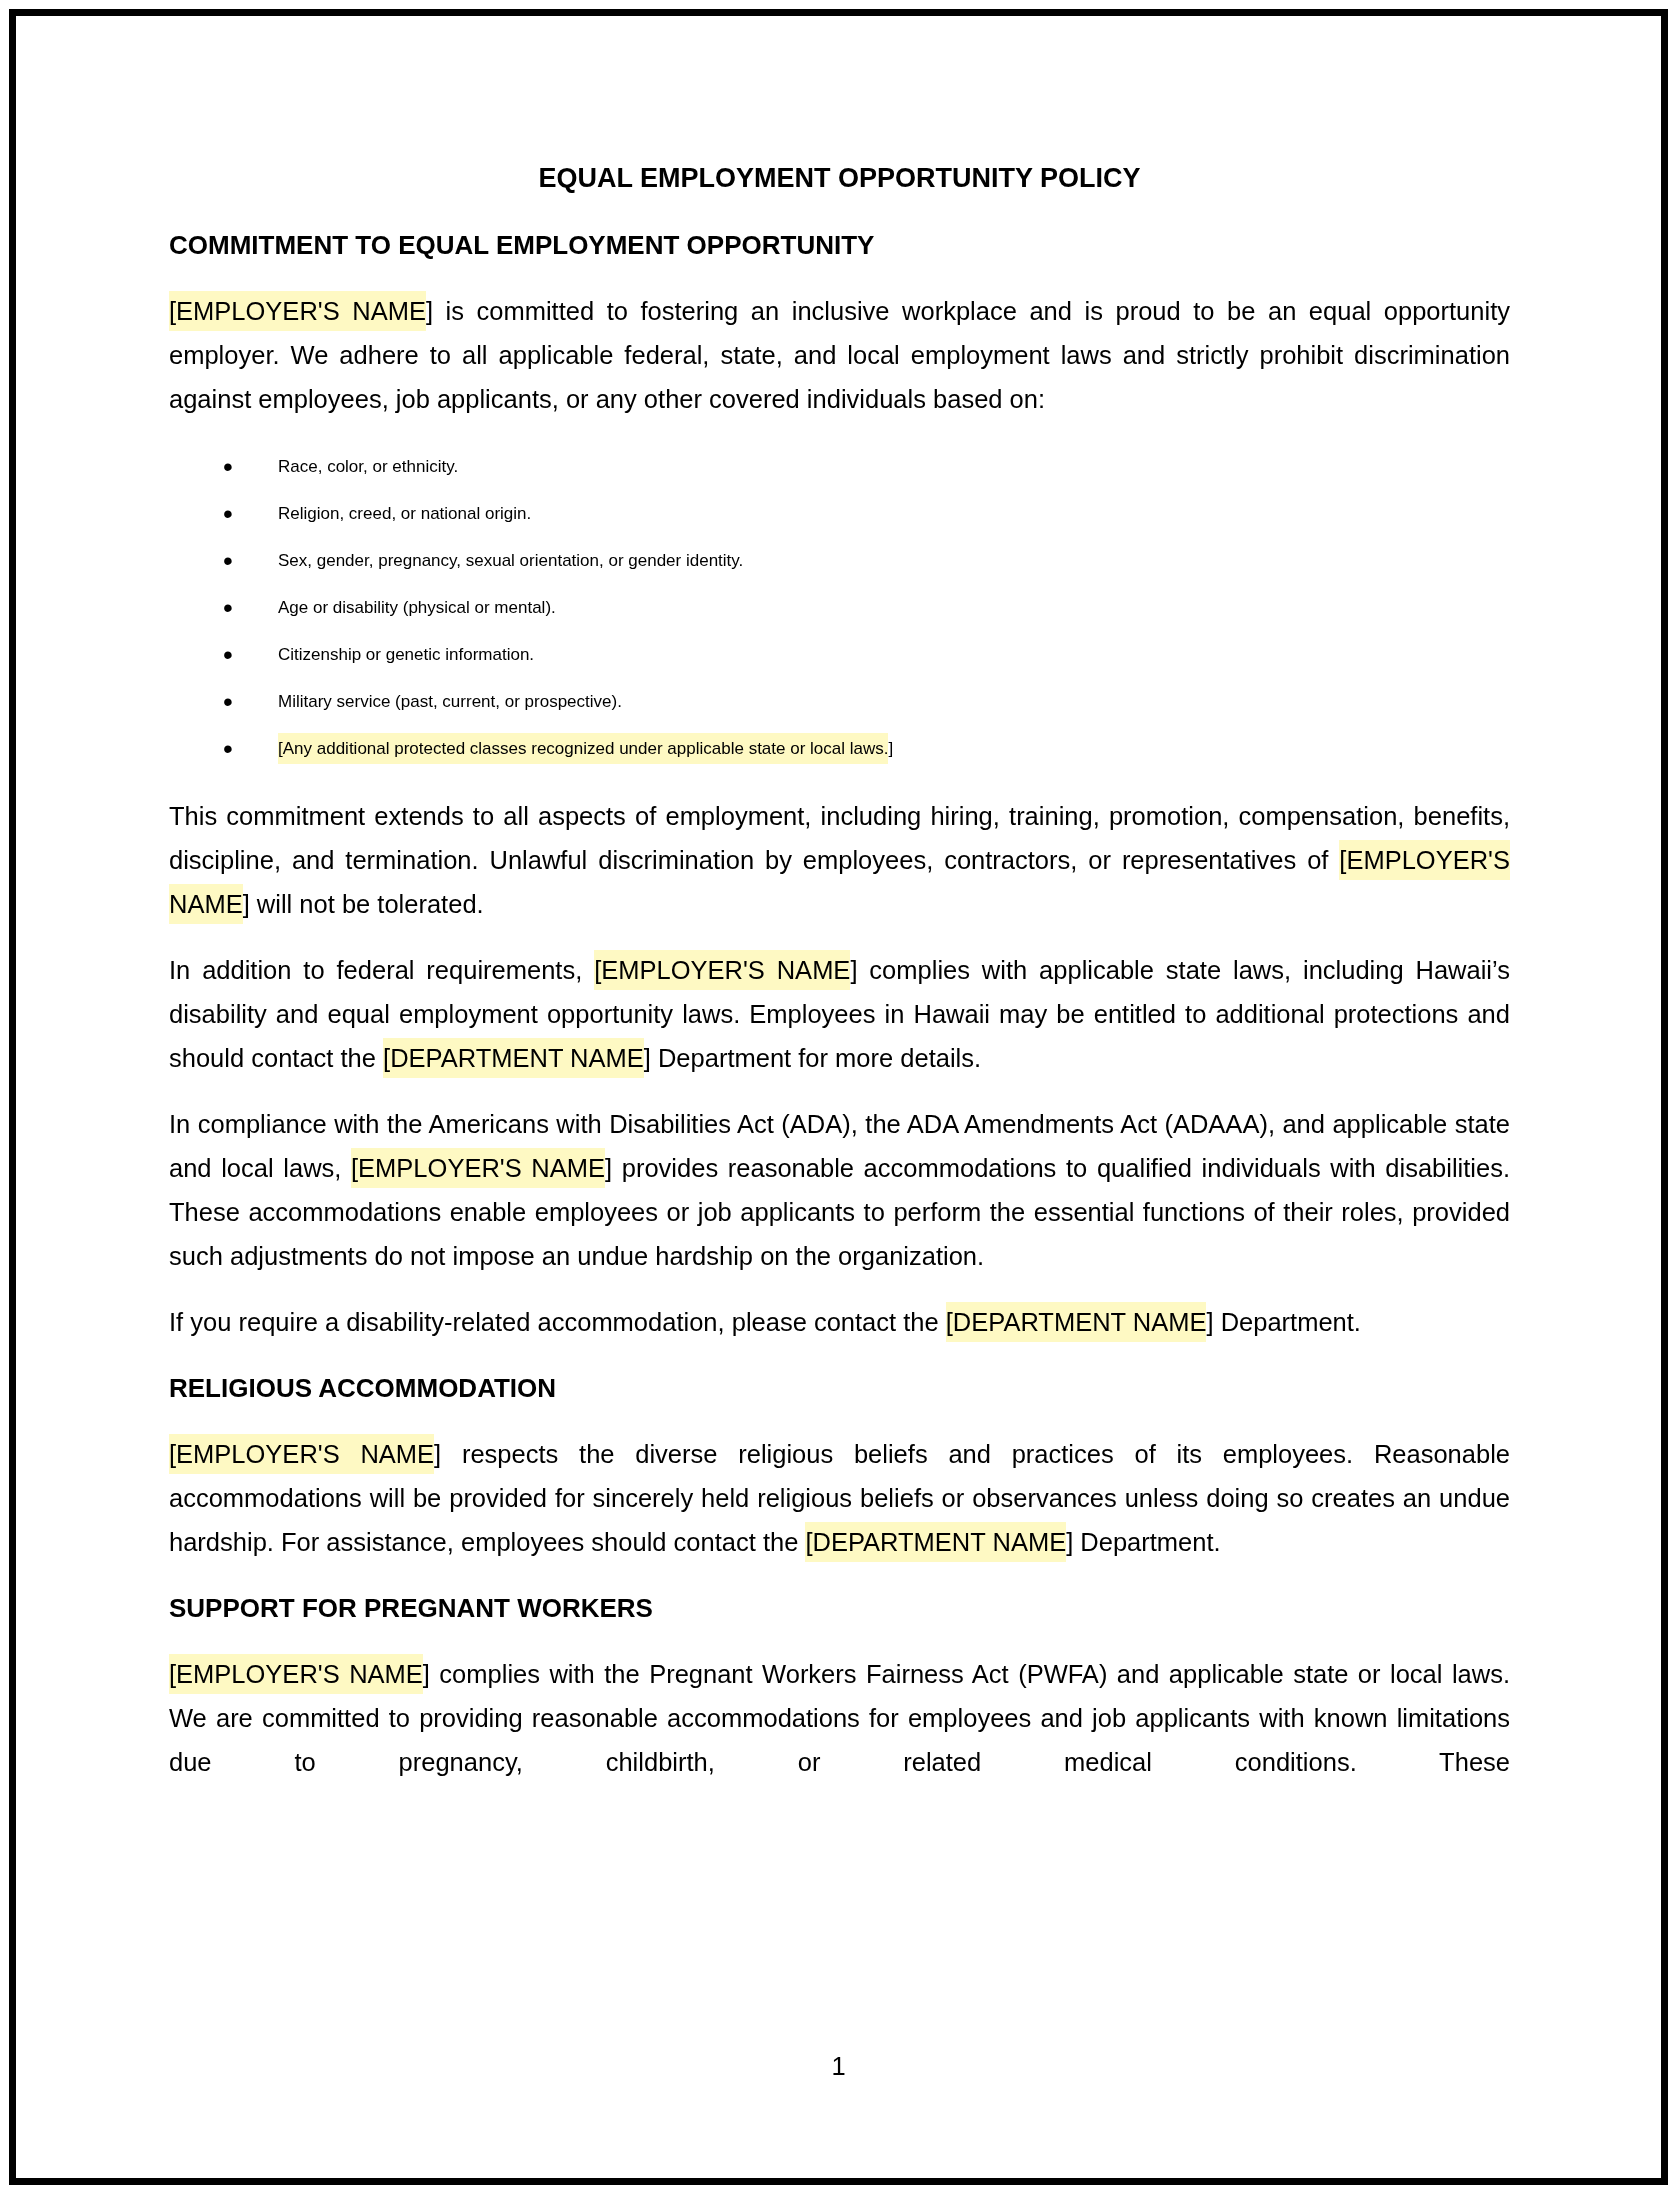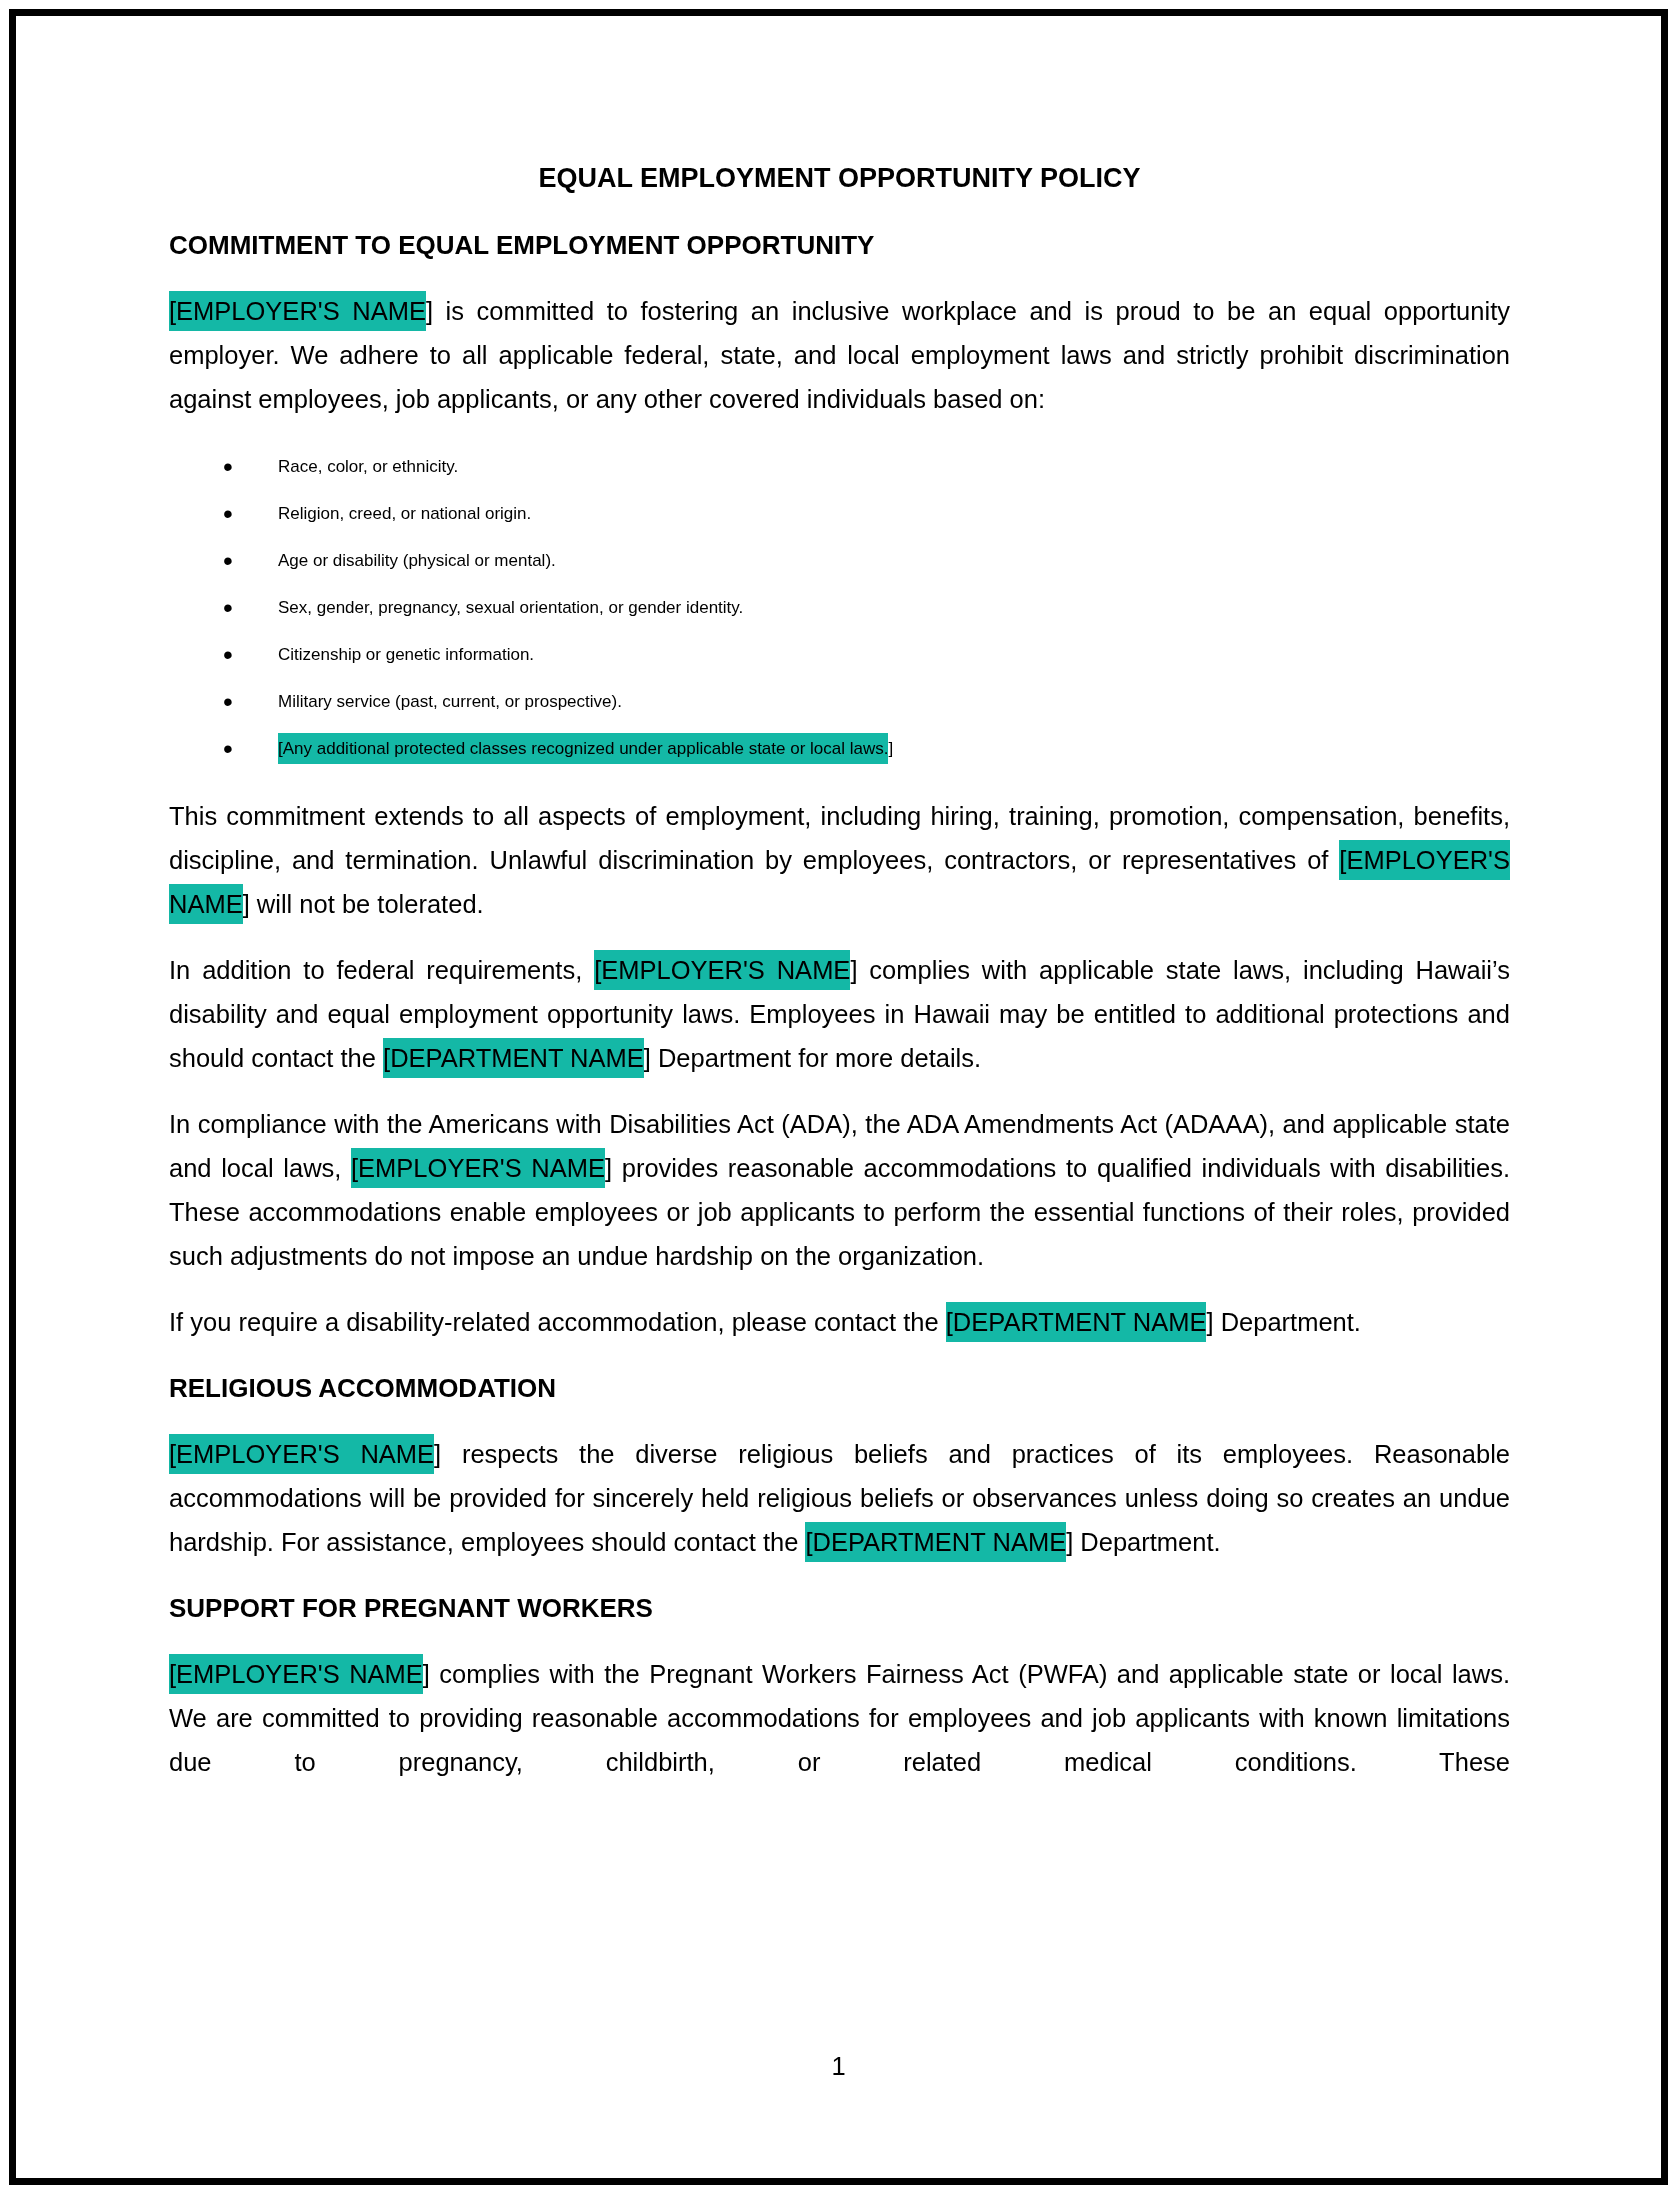--- a/index.html
+++ b/index.html
@@ -42,43 +42,43 @@
     font-size: 17px; line-height: 47px;
     padding-left: 109px; position: relative;
     text-align: left;
   }
   ul.bullets li::before {
     content: "\2022";
     position: absolute; left: 54px; top: 0;
     font-size: 28px; line-height: 47px;
   }
   .hl {
-    background: #14b8a6;
+    background: #fef9c3;
     padding: 6.1px 0;
   }
   .page-number {
     position: absolute; top: 2044px; left: 0; right: 0;
     text-align: center; font-size: 25.5px; line-height: 44px;
   }
 </style>
 </head>
 <body>
 
 <div class="page-border"></div>
 
 <div class="content">
   <h1 class="doc-title">EQUAL EMPLOYMENT OPPORTUNITY POLICY</h1>
   <div id="sections">
       <h2 class="heading">COMMITMENT TO EQUAL EMPLOYMENT OPPORTUNITY</h2>
       <p class="para"><span class="hl">[EMPLOYER'S NAME</span><span class="run">] is committed to fostering an inclusive workplace and is proud to be an equal opportunity employer. We adhere to all applicable federal, state, and local employment laws and strictly prohibit discrimination against employees, job applicants, or any other covered individuals based on:</span></p>
       <ul class="bullets">
         <li><span class="run">Race, color, or ethnicity.</span></li>
         <li><span class="run">Religion, creed, or national origin.</span></li>
+        <li><span class="run">Sex, gender, pregnancy, sexual orientation, or gender identity.</span></li>
         <li><span class="run">Age or disability (physical or mental).</span></li>
-        <li><span class="run">Sex, gender, pregnancy, sexual orientation, or gender identity.</span></li>
         <li><span class="run">Citizenship or genetic information.</span></li>
         <li><span class="run">Military service (past, current, or prospective).</span></li>
         <li><span class="hl">[Any additional protected classes recognized under applicable state or local laws.</span><span class="run">]</span></li>
       </ul>
       <p class="para"><span class="run">This commitment extends to all aspects of employment, including hiring, training, promotion, compensation, benefits, discipline, and termination. Unlawful discrimination by employees, contractors, or representatives of </span><span class="hl">[EMPLOYER'S NAME</span><span class="run">] will not be tolerated.</span></p>
       <p class="para"><span class="run">In addition to federal requirements, </span><span class="hl">[EMPLOYER'S NAME</span><span class="run">] complies with applicable state laws, including Hawaii’s disability and equal employment opportunity laws. Employees in Hawaii may be entitled to additional protections and should contact the </span><span class="hl">[DEPARTMENT NAME</span><span class="run">] Department for more details.</span></p>
       <p class="para"><span class="run">In compliance with the Americans with Disabilities Act (ADA), the ADA Amendments Act (ADAAA), and applicable state and local laws, </span><span class="hl">[EMPLOYER'S NAME</span><span class="run">] provides reasonable accommodations to qualified individuals with disabilities. These accommodations enable employees or job applicants to perform the essential functions of their roles, provided such adjustments do not impose an undue hardship on the organization.</span></p>
       <p class="para"><span class="run">If you require a disability-related accommodation, please contact the </span><span class="hl">[DEPARTMENT NAME</span><span class="run">] Department.</span></p>
       <h2 class="heading">RELIGIOUS ACCOMMODATION</h2>
       <p class="para"><span class="hl">[EMPLOYER'S NAME</span><span class="run">] respects the diverse religious beliefs and practices of its employees. Reasonable accommodations will be provided for sincerely held religious beliefs or observances unless doing so creates an undue hardship. For assistance, employees should contact the </span><span class="hl">[DEPARTMENT NAME</span><span class="run">] Department.</span></p>

